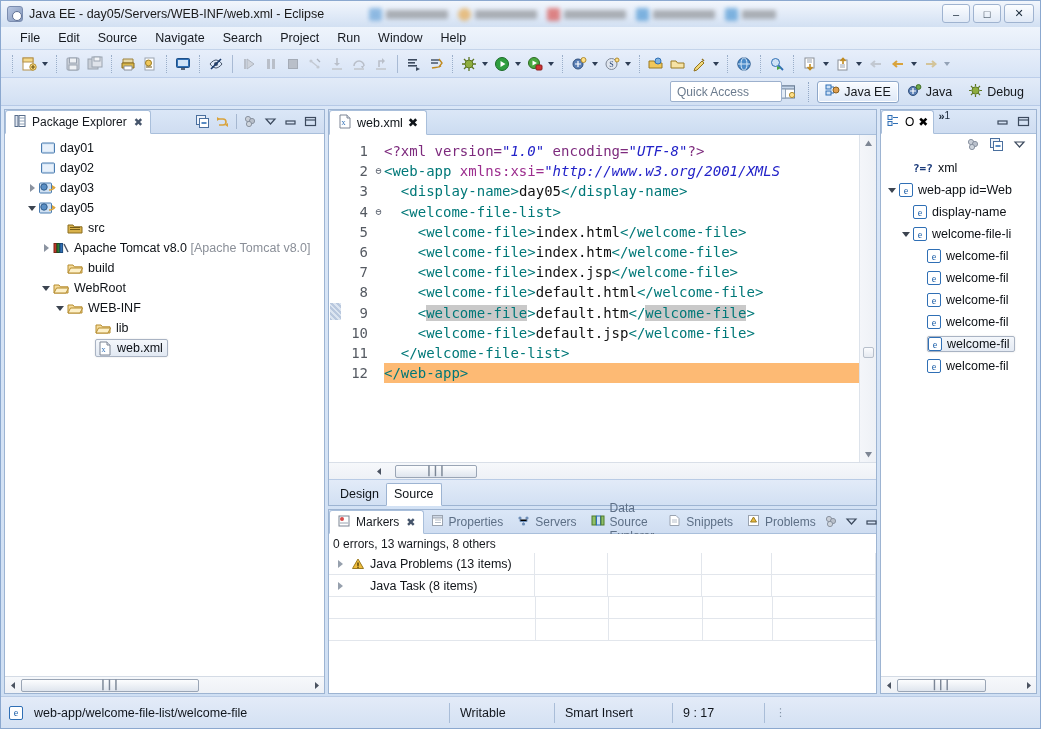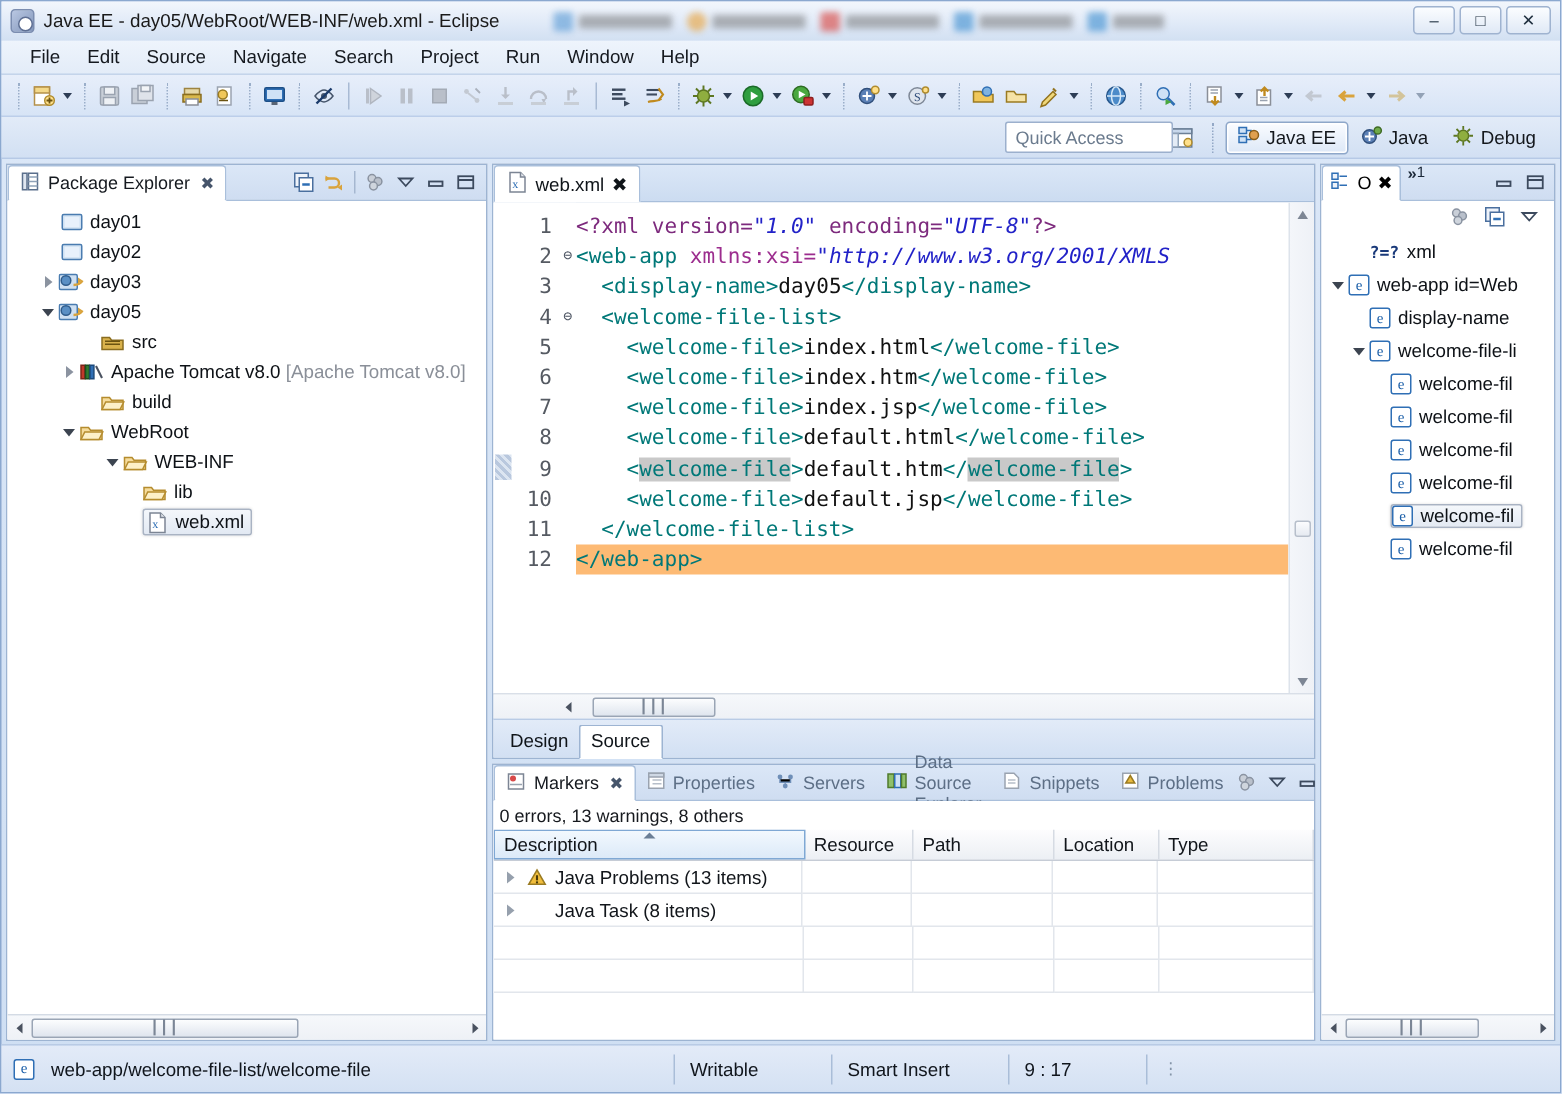--- a/index.html
+++ b/index.html
@@ -388,21 +388,21 @@
     width:32px;color:#8494a8;font-size:11px;letter-spacing:0;
   }
 </style>
 </head>
 <body>
 
 <div id="app">
 
   <div class="titlebar">
     <div class="title-icon"></div>
-    <div class="title-text">Java EE - day05/WebRoot/WEB-INF/web.xml - Eclipse</div>
+    <div class="title-text">Java EE - day05/Servers/WEB-INF/web.xml - Eclipse</div>
     <div class="ghost-tasks">
       <div class="ghost">
           <div class="gi"></div>
           <div class="gt"></div>
         </div>
       <div class="ghost">
           <div class="gi" style="background:#e8a33d;border-radius:50%"></div>
           <div class="gt"></div>
         </div>
       <div class="ghost">
@@ -866,21 +866,21 @@
               <div class="tlabel-wrap" style="display: flex; align-items: center;">
                 <div class="ticon">
                   <svg width="17" height="14">
                     <path d="M1 12V4h5l1.4 1.8H15V12z" fill="#f6dc9c" stroke="#b58c2e"></path>
                     <path d="M1 12l2.5-5h12L13 12z" fill="#fdf0c8" stroke="#b58c2e"></path>
                   </svg>
                 </div>
                 <span class="tlabel">WebRoot</span>
               </div>
             </div>
-            <div class="trow" style="padding-left: 48px; margin-left: 15px;">
+            <div class="trow" style="padding-left: 48px;">
               <div class="arrow open"></div>
               <div class="tlabel-wrap" style="display: flex; align-items: center;">
                 <div class="ticon">
                   <svg width="17" height="14">
                     <path d="M1 12V4h5l1.4 1.8H15V12z" fill="#f6dc9c" stroke="#b58c2e"></path>
                     <path d="M1 12l2.5-5h12L13 12z" fill="#fdf0c8" stroke="#b58c2e"></path>
                   </svg>
                 </div>
                 <span class="tlabel">WEB-INF</span>
               </div>
@@ -1100,38 +1100,20 @@
               <svg width="13" height="13">
                   <rect x="1.5" y="2.5" width="10" height="8" fill="none" stroke="#3c4a5e" stroke-width="1.2"></rect>
                   <path d="M1.5 5h10" stroke="#3c4a5e" stroke-width="1.2"></path>
                 </svg>
             </div>
           </div>
         </div>
         <div class="part-body">
           <div class="markers-summary">0 errors, 13 warnings, 8 others</div>
           <div class="mtable">
-            <div class="mhead" id="mhead">
-                <div class="mh sorted" style="width: 304px;">
-                  <span>Description</span>
-                  <div class="sortmark"></div>
-                </div>
-                <div class="mh" style="width: 104px;">
-                  <span>Resource</span>
-                </div>
-                <div class="mh" style="width: 136px;">
-                  <span>Path</span>
-                </div>
-                <div class="mh" style="width: 100px;">
-                  <span>Location</span>
-                </div>
-                <div class="mh" style="width: 150px;">
-                  <span>Type</span>
-                </div>
-              </div>
             <div id="mbody">
                 <div class="mrow">
                   <div class="mc first" style="width: 304px;">
                     <div class="mexp"></div>
                     <span style="margin-right: 5px; display: flex;">
                       <svg width="14" height="14">
                         <path d="M7 2l5.5 9.5H1.5z" fill="#f0bd3c" stroke="#9a7b22"></path>
                         <rect x="6.3" y="5.5" width="1.4" height="3.4" fill="#4a3a08"></rect>
                         <rect x="6.3" y="9.6" width="1.4" height="1.3" fill="#4a3a08"></rect>
                       </svg>

